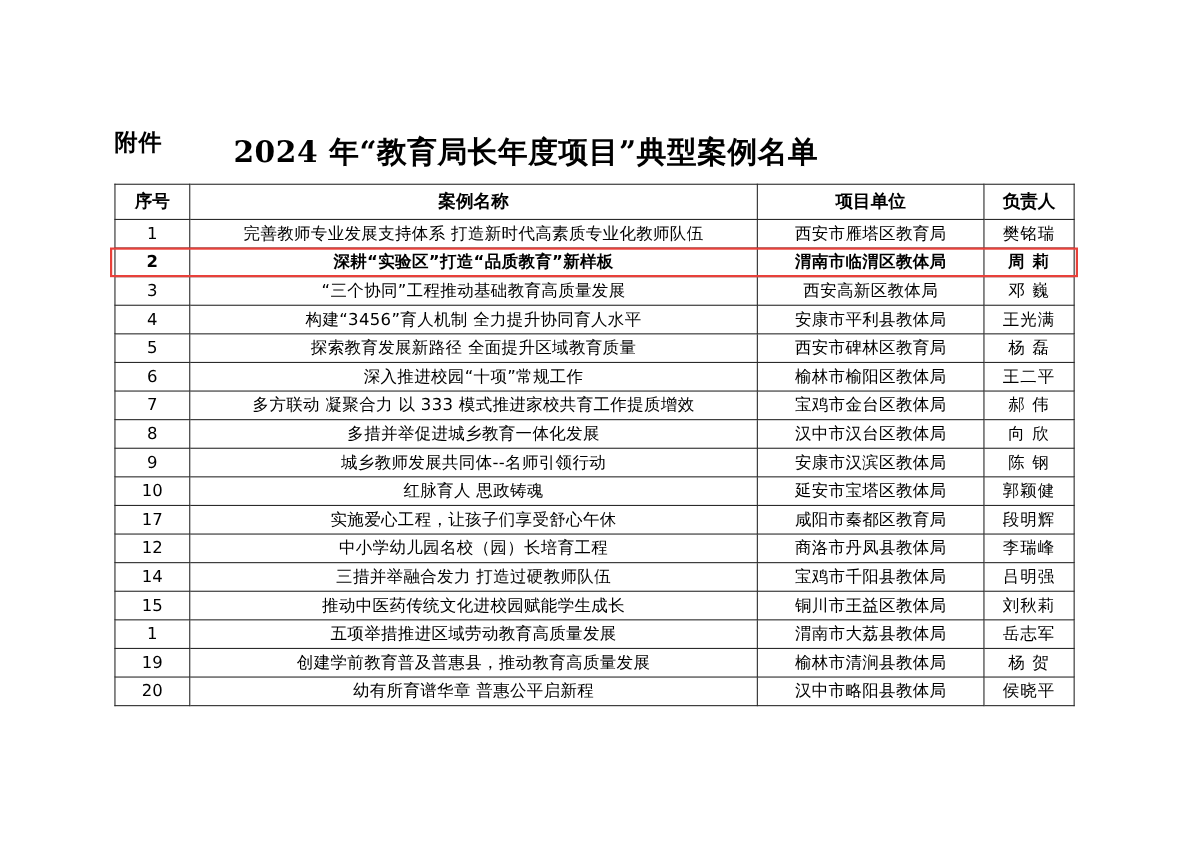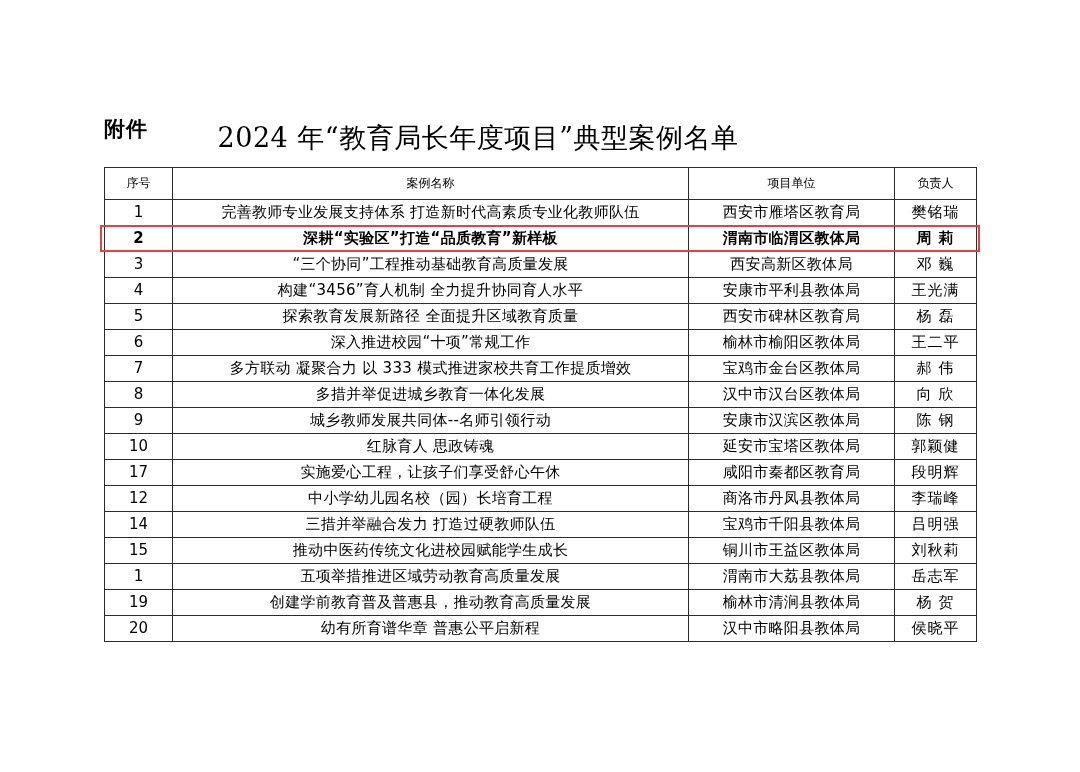--- a/index.html
+++ b/index.html
@@ -30,21 +30,21 @@
     font-family: "DejaVu Serif", "Liberation Serif", serif;
     margin-top: 43px;
   }
   .doc-title {
     position: absolute;
     left: 0;
     top: 120px;
     width: 956px;
     text-align: center;
     font-size: 27px;
-    font-weight: normal;
+    font-weight: bold;
     letter-spacing: 0.5px;
     font-family: "DejaVu Serif", "Liberation Serif", serif;
   }
   .table-wrap {
     position: absolute;
     left: 104px;
     top: 167px;
     width: 872px;
   }
   table.case-table {
@@ -59,22 +59,22 @@
     vertical-align: middle;
     font-size: 15px;
     line-height: 1.15;
     padding: 0;
     height: 25px;
     font-family: "DejaVu Sans", "Liberation Sans", sans-serif;
     white-space: nowrap;
     overflow: hidden;
   }
   table.case-table th {
-    font-weight: normal;
-    font-size: 12px;
+    font-weight: bold;
+    font-size: 16px;
     height: 31px;
   }
   .col-no { width: 68px; }
   .col-name { width: 516px; }
   .col-unit { width: 206px; }
   .col-person { width: 82px; }
 
   td.cell-name {
     font-size: 15px;
     letter-spacing: 0.3px;

